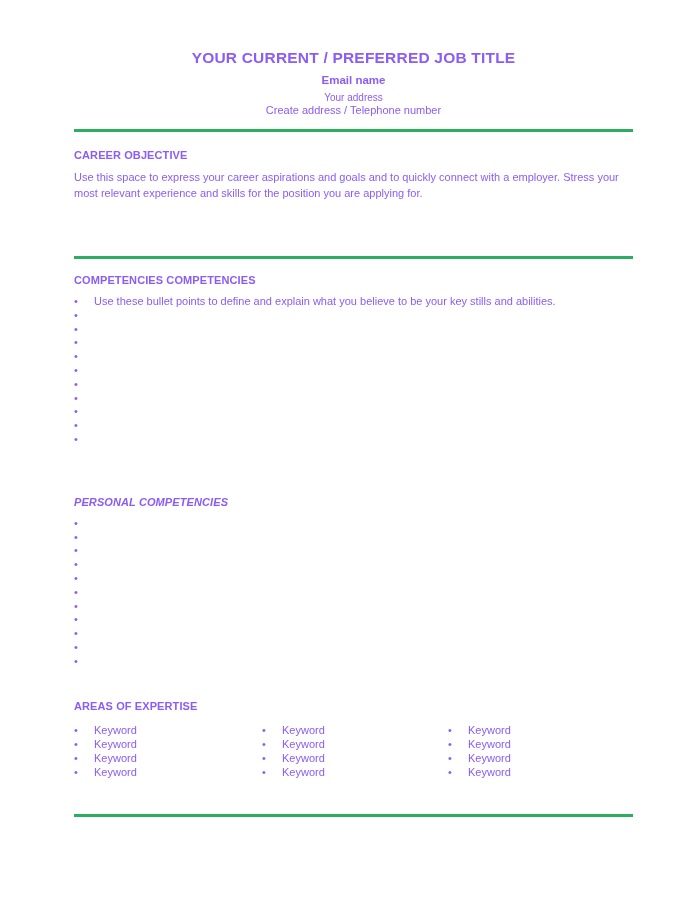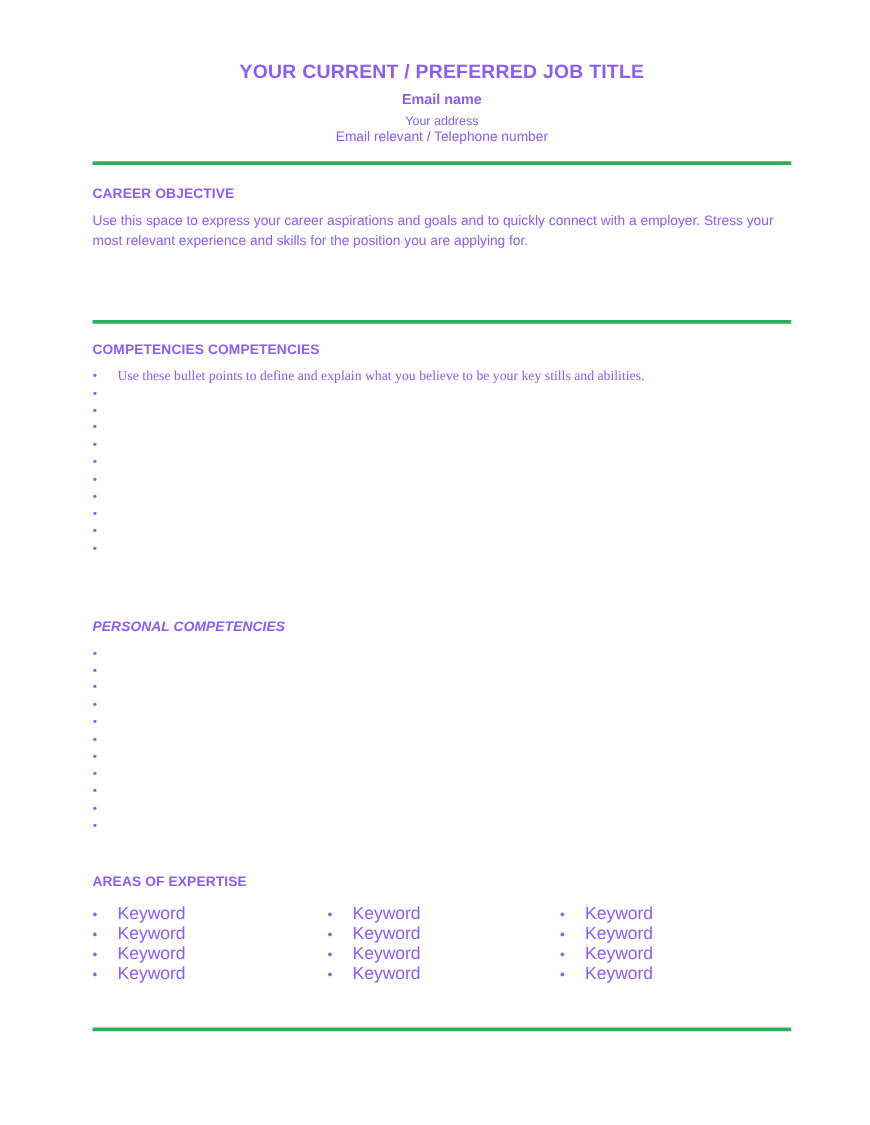--- a/index.html
+++ b/index.html
@@ -54,52 +54,51 @@
   ul.bullet-list {
     list-style: none;
     margin-top: 8px;
   }
   ul.bullet-list li {
     display: flex;
     align-items: center;
     font-size: 11px;
     line-height: 13.8px;
     min-height: 13.8px;
-    font-family: Liberation Serif, serif;
   }
   .dot {
     display: inline-block;
     width: 20px;
     flex: 0 0 20px;
   }
   .dot::before { content: "\2022"; font-size: 11px; }
   .item-text { flex: 1; }
   .keyword-grid {
     display: grid;
     grid-template-columns: 188px 186px 185px;
     margin-top: 10px;
   }
   .keyword-item {
     display: flex;
     align-items: flex-start;
-    font-size: 14px;
+    font-size: 11px;
     line-height: 14px;
   }
 </style>
 </head>
 <body>
 
 <div class="page" style="color: #8b5cf6; background: rgb(255, 255, 255);">
   <div class="content">
 
     <div class="doc-header">
       <div class="doc-title">YOUR CURRENT / PREFERRED JOB TITLE</div>
       <div class="doc-name">Email name</div>
       <div class="doc-address">Your address</div>
-      <div class="doc-contact">Email relevant / Telephone number</div>
+      <div class="doc-contact">Create address / Telephone number</div>
     </div>
 
     <div class="divider top" style="background: rgb(43, 174, 96);"></div>
 
     <div class="section-heading heading-career">CAREER OBJECTIVE</div>
     <div class="body-text">Use this space to express your career aspirations and goals and to quickly connect with a employer. Stress your most relevant experience and skills for the position you are applying for.</div>
 
     <div class="divider mid" style="background: rgb(43, 174, 96);"></div>
 
     <div class="section-heading heading-professional">COMPETENCIES COMPETENCIES</div>

